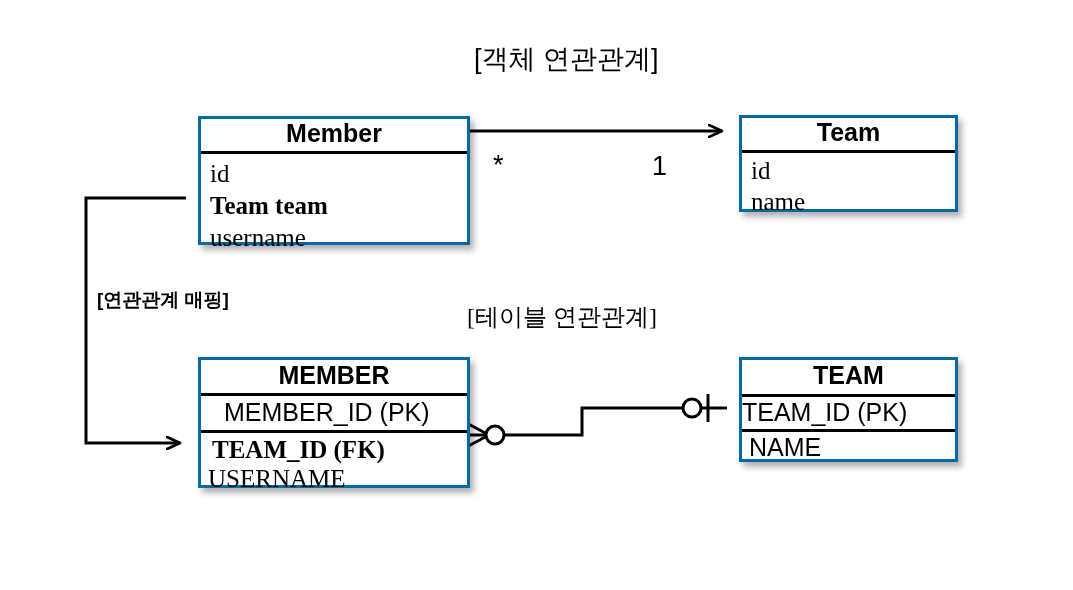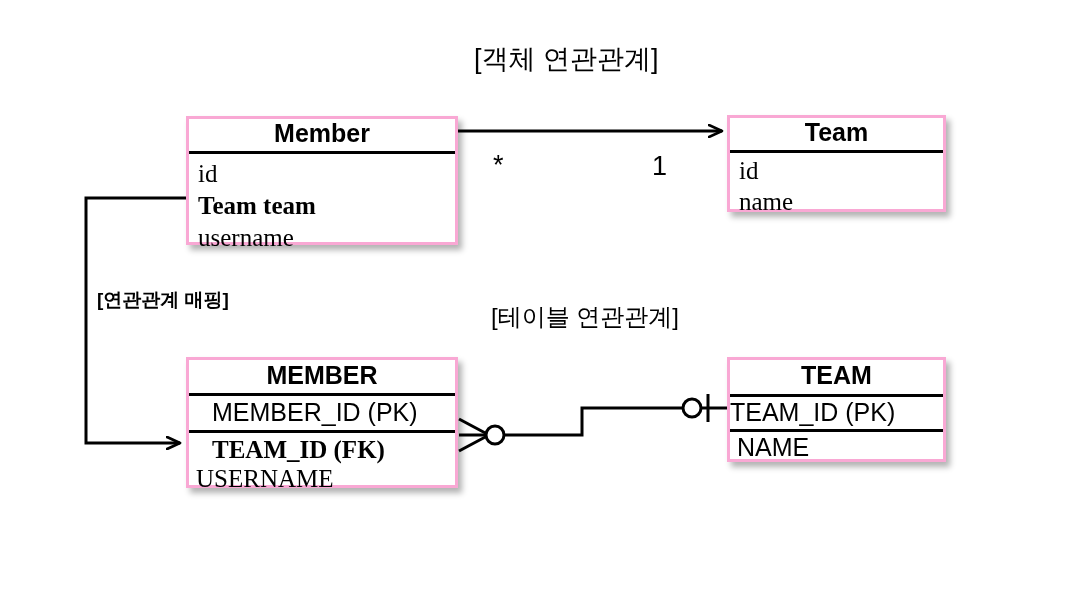--- a/index.html
+++ b/index.html
@@ -16,23 +16,24 @@
     width: 1073px;
     height: 590px;
     background: #ffffff;
     overflow: hidden;
   }
 
   
   .box {
     position: absolute;
     background: #ffffff;
-    border: 3px solid #f9a8d4;
+    border: 3px solid #0369a1;
     box-sizing: border-box;
     box-shadow: 4px 5px 6px rgba(0,0,0,0.30);
+    margin-left: 12px;
   }
   .box .hdr {
     text-align: center;
     font-weight: bold;
     line-height: 1;
     box-sizing: border-box;
   }
   .box .sep {
     border-top: 3px solid #000000;
   }
@@ -111,21 +112,21 @@
         <line x1="701" y1="408" x2="727" y2="408" stroke="#000" stroke-width="3"></line>
         <line x1="708" y1="394" x2="708" y2="422" stroke="#000" stroke-width="3"></line>
       </g>
     </g>
   </svg>
 
   <div class="label" style="left:474px; top:46px; font-size:27px;">[객체 연관관계]</div>
 
   <div class="label bold" style="left:97px; top:290px; font-size:19px;">[연관관계 매핑]</div>
 
-  <div class="label" style="left:491px; top:305px; font-size:24px;">[테이블 연관관계]</div>
+  <div class="label" style="left:467px; top:305px; font-size:24px;font-family:Liberation Serif, serif;">[테이블 연관관계]</div>
 
   <div class="label" style="left:493px; top:152px; font-size:27px;">*</div>
 
   <div class="label" style="left:652px; top:153px; font-size:27px;">1</div>
 
   <div class="box" style="left:186px; top:116px; width:272px; height:129px;">
     <div class="hdr" style="height:32px; line-height:29px; font-size:25px;">Member</div>
     <div class="sep"></div>
     <div class="attrs">
       <div class="attr" style="padding:7px 0 0 9px; font-size:25px;">id</div>
@@ -142,21 +143,21 @@
       <div class="attr" style="padding:6px 0 0 9px; font-size:25px;">name</div>
     </div>
   </div>
 
   <div class="box" style="left:186px; top:357px; width:272px; height:131px;">
     <div class="hdr" style="height:33px; line-height:30px; font-size:25px;">MEMBER</div>
     <div class="sep"></div>
     <div class="attr" style="height:34px; line-height:32px; padding-left:23px; font-size:25px;">MEMBER_ID (PK)</div>
     <div class="sep-thin"></div>
     <div class="attrs">
-      <div class="attr bold" style="padding:4px 0 0 23px; font-size:25px;">TEAM_ID (FK)</div>
+      <div class="attr bold" style="padding:4px 0 0 11px; font-size:25px;">TEAM_ID (FK)</div>
       <div class="attr" style="padding:4px 0 0 7px; font-size:25px;">USERNAME</div>
     </div>
   </div>
 
   <div class="box" style="left:727px; top:357px; width:219px; height:105px;">
     <div class="hdr" style="height:34px; line-height:31px; font-size:25px;">TEAM</div>
     <div class="sep"></div>
     <div class="attr" style="height:32px; line-height:30px; font-size:25px;">TEAM_ID (PK)</div>
     <div class="sep-thin"></div>
     <div class="attr" style="padding:3px 0 0 7px; font-size:25px;">NAME</div>

